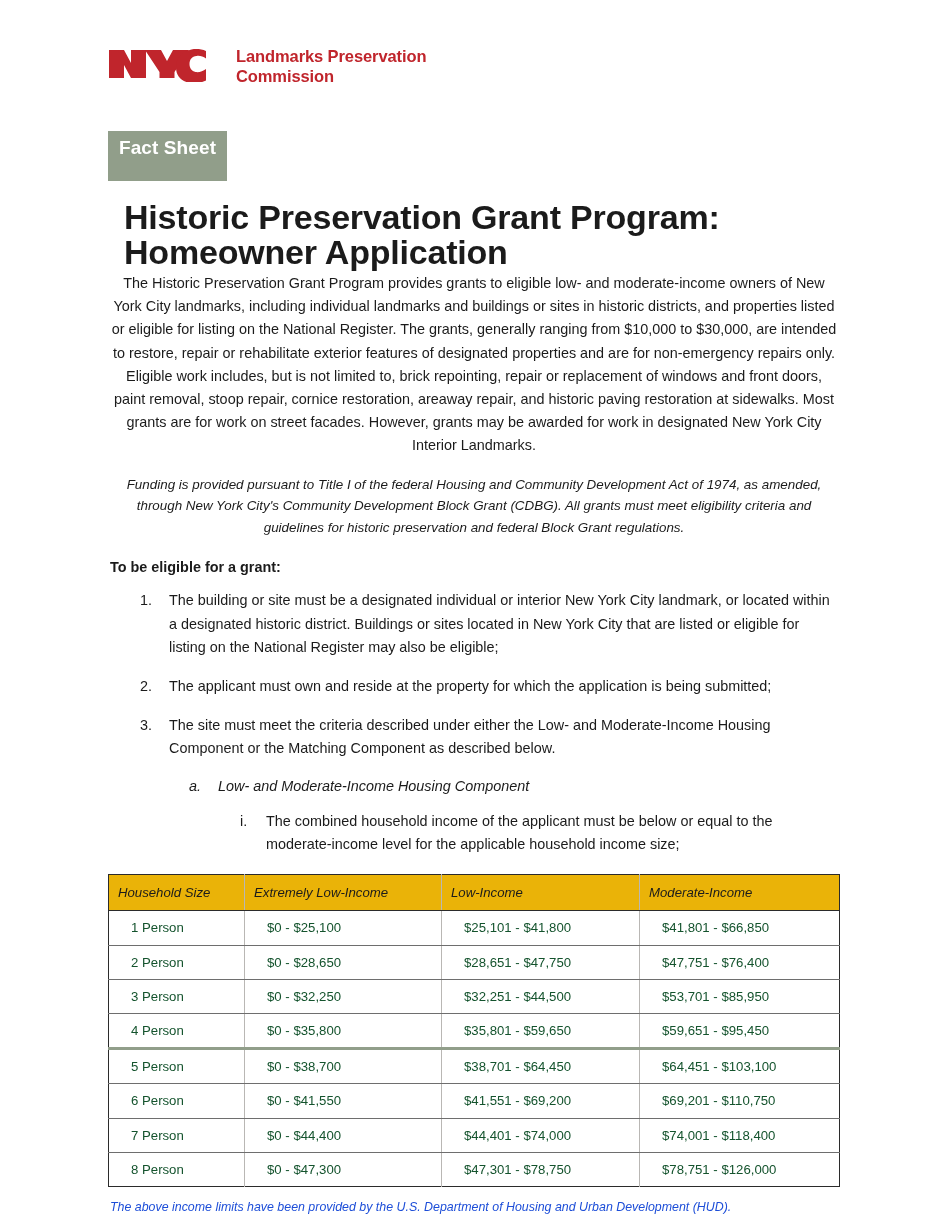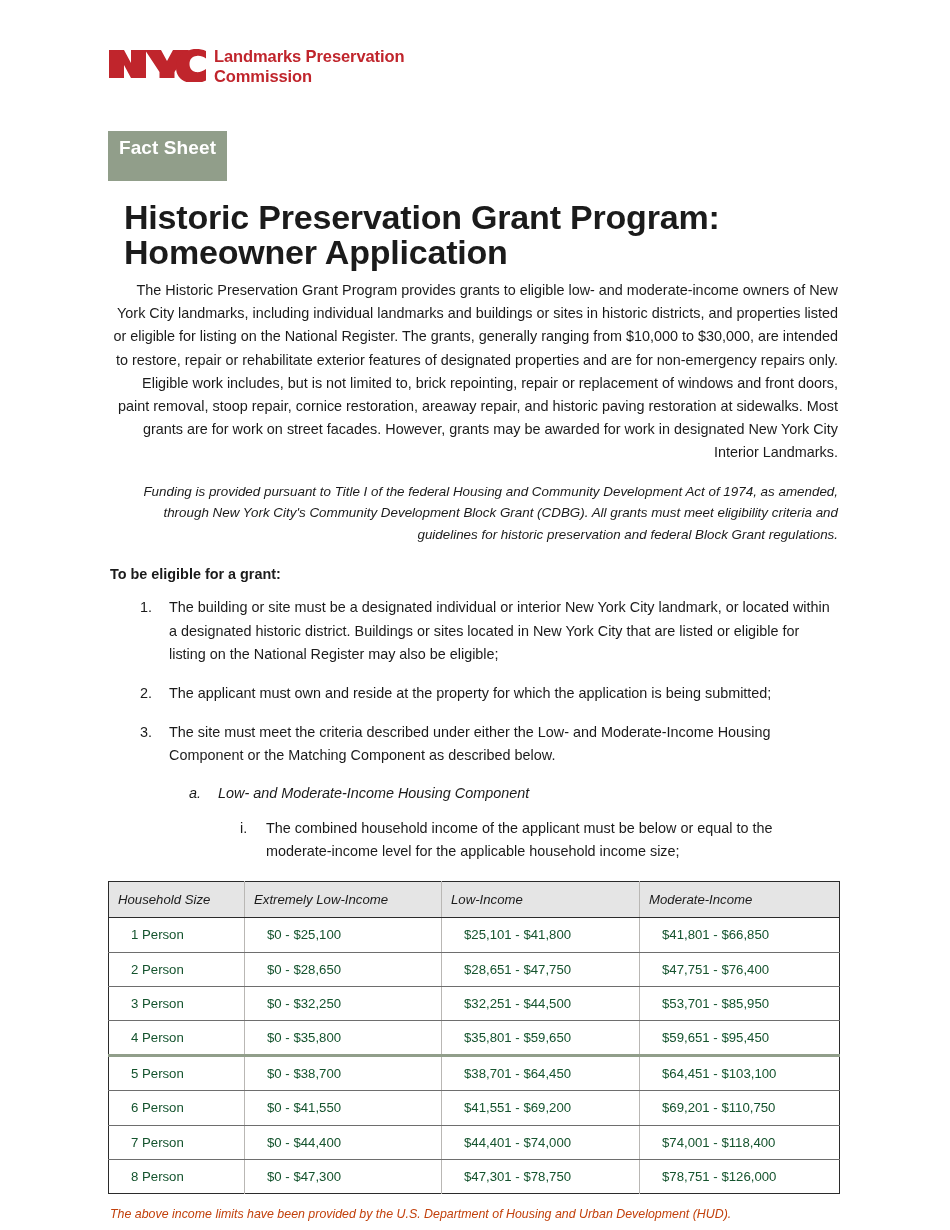--- a/index.html
+++ b/index.html
@@ -23,21 +23,21 @@
     overflow: hidden;
   }
 
   
   .masthead {
     position: absolute;
     left: 108px;
     top: 44px;
     display: flex;
     align-items: flex-start;
-    gap: 3px;
+    gap: 25px;
   }
   .nyc-logo {
     display: block;
     margin-top: 2px;
   }
   .agency-name {
     color: #c0252c;
     font-weight: bold;
     font-size: 16.5px;
     line-height: 20px;
@@ -78,22 +78,22 @@
   .content {
     position: absolute;
     left: 110px;
     top: 264px;
     width: 728px;
     font-size: 14.4px;
     line-height: 23.2px;
     color: #1b1b1b;
   }
   .para {
-    margin: 15px 0 16px 0;
-    text-align: right;
+    margin: 8px 0 16px 0;
+    text-align: center;
   }
   .para.italic {
     font-style: italic;
     font-size: 13.4px;
     line-height: 21.5px;
     margin-bottom: 18px;
   }
   .section-head {
     font-weight: bold;
     font-size: 14.4px;
@@ -164,21 +164,21 @@
     table-layout: fixed;
     font-size: 13.2px;
     border: 1px solid #2b2b2b;
   }
   table.income col.c1 { width: 136px; }
   table.income col.c2 { width: 197px; }
   table.income col.c3 { width: 198px; }
   table.income col.c4 { width: 200px; }
 
   table.income thead th {
-    background: #e5e5e5;
+    background: #eab308;
     font-style: italic;
     font-weight: normal;
     text-align: left;
     padding: 6px 8px 6px 9px;
     border-right: 1px solid #b9b7b4;
     border-bottom: 1px solid #2b2b2b;
     color: #1b1b1b;
     font-size: 13.2px;
   }
   table.income thead th:last-child { border-right: none; }
@@ -195,21 +195,21 @@
   table.income tbody tr:last-child td { border-bottom: none; }
   table.income tbody tr.sage-divider td {
     border-top: 3px solid #919e8a;
   }
 
   .table-note {
     margin: 11px 0 0 0;
     font-style: italic;
     font-size: 12.4px;
     line-height: 18px;
-    color: #c2410c;
+    color: #1d4ed8;
   }
 
   .after-table-list {
     margin-top: 14px;
   }
   .after-table-list ol.lvl3 { margin-top: 0; }
 </style>
 </head>
 <body>
 

